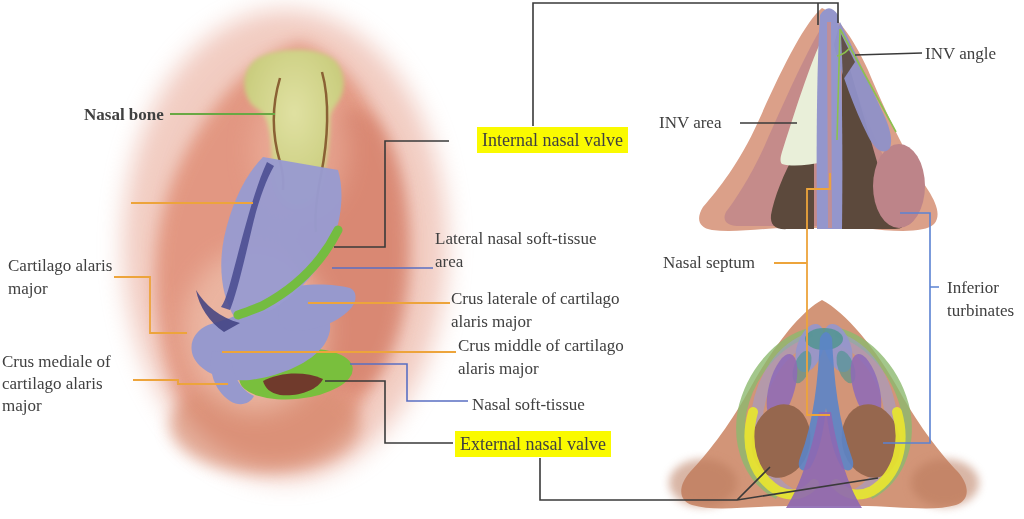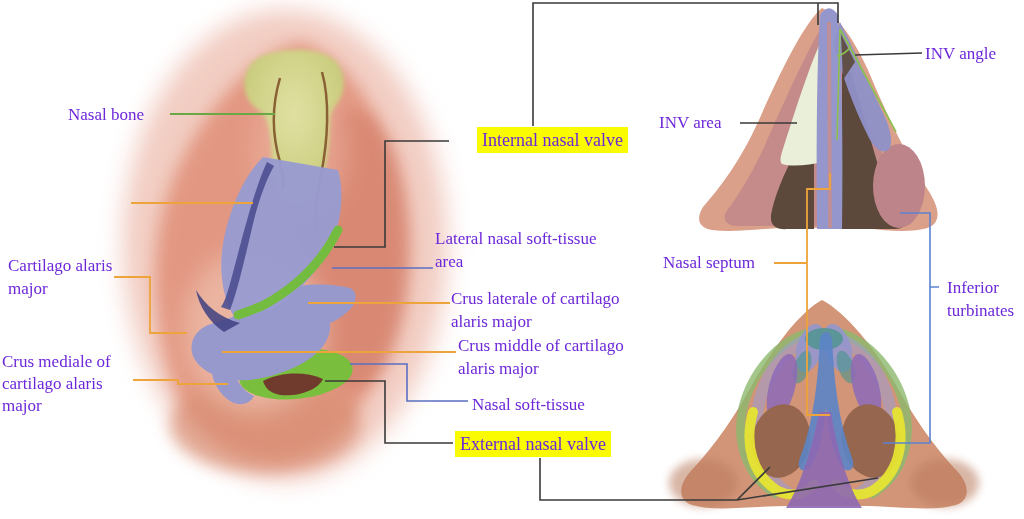--- a/index.html
+++ b/index.html
@@ -8,21 +8,21 @@
     width:1024px;height:519px;
     background:#ffffff;
     overflow:hidden;
     font-family:"Liberation Serif","DejaVu Serif",serif;
   }
   #artwork{position:absolute;left:0;top:0;width:1024px;height:519px;}
   .lbl{
     position:absolute;
     font-size:17px;
     line-height:23px;
-    color:#6d28d9;
+    color:#404040;
     white-space:normal;
   }
   .lbl.one{white-space:nowrap;}
   .hl{
     background:#FAFA00;
     font-size:18px;
     line-height:22px;
     padding:2px 5px;
     white-space:nowrap;
   }
@@ -142,21 +142,21 @@
     <g fill="none" stroke="#3A3A3A" stroke-width="1.6">
       <path d="M449,141 H385 V247 H334"></path>
       <path d="M533,126 V3 H838 V23 M818,3 V25"></path>
       <path d="M325,381 H385 V443 H453"></path>
       <path d="M540,458 V500 H737 L770,467 M737,500 L878,478"></path>
       <path d="M855,55 L922,53"></path>
       <path d="M740,123 H797"></path>
     </g>
   </svg>
 
-  <div class="lbl one" style="left:68px;top:103px;">Nasal bone</div>
+  <div class="lbl one" style="left:84px;top:103px;font-weight:bold;">Nasal bone</div>
 
 
   <div class="lbl" style="left:8px;top:254px;width:128px;">Cartilago alaris major</div>
 
   <div class="lbl tight" style="left:2px;top:351px;width:140px;">Crus mediale of cartilago alaris major</div>
 
   <div class="lbl hl" style="left:449px;top:127px;margin-left:28px;">Internal nasal valve</div>
 
   <div class="lbl" style="left:435px;top:227px;width:192px;">Lateral nasal soft-tissue area</div>
 

